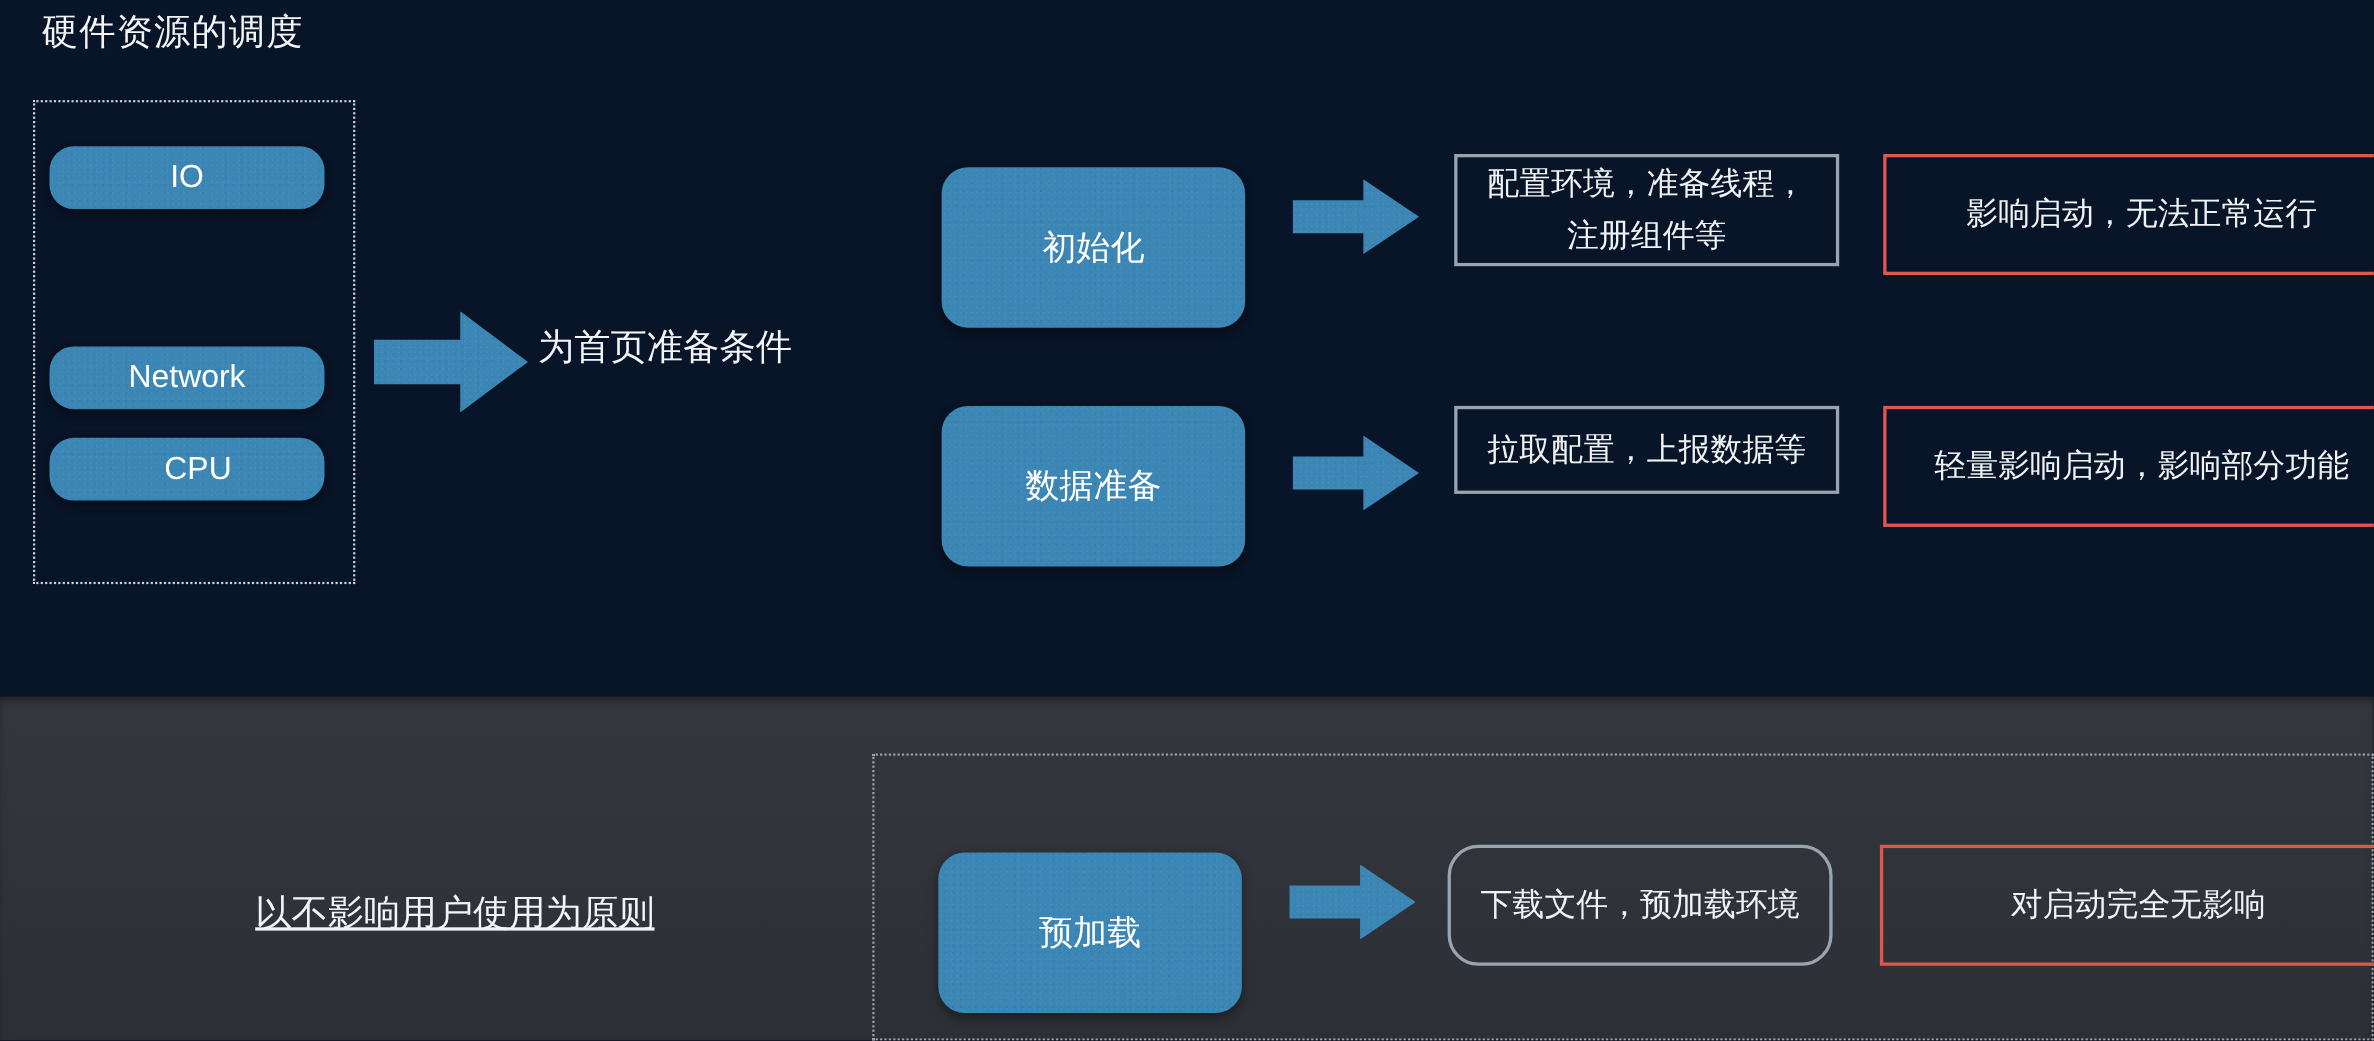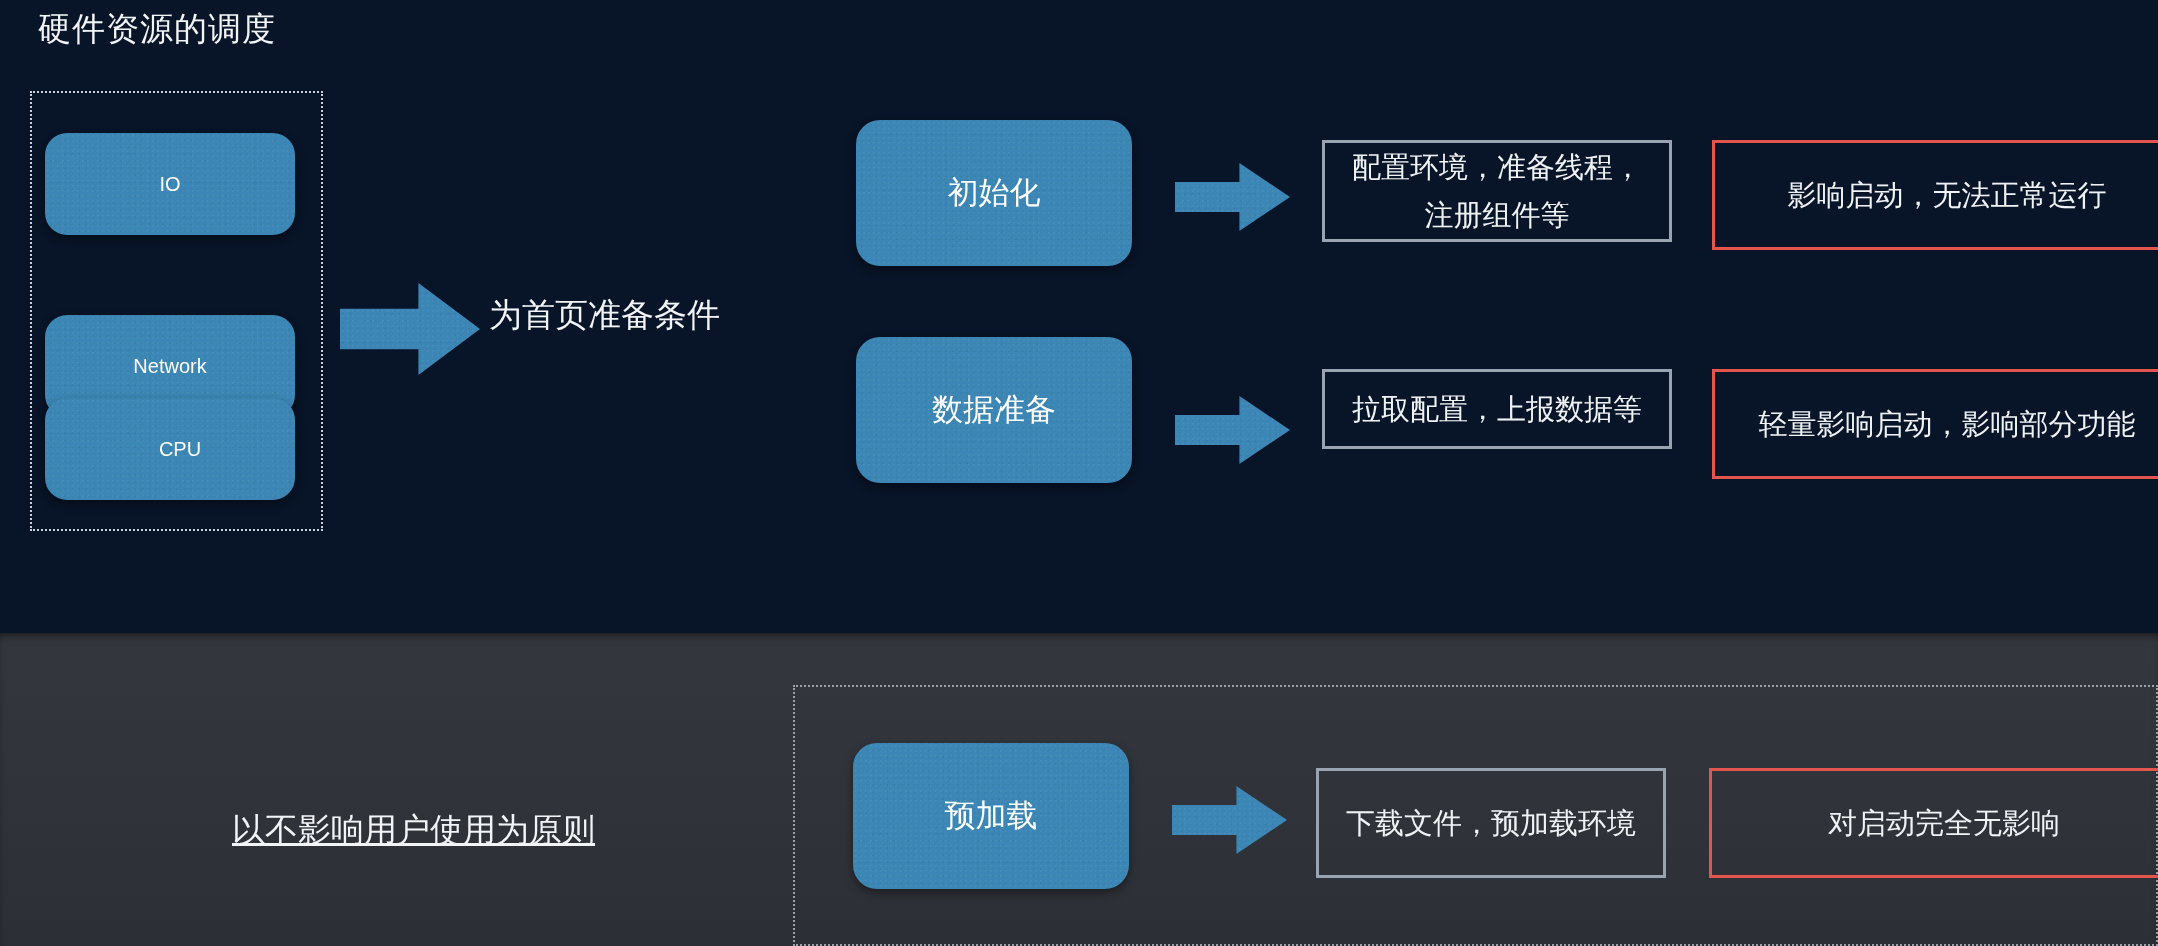--- a/index.html
+++ b/index.html
@@ -78,26 +78,26 @@
     border-radius:22px;
     background-image:
       radial-gradient(rgba(255,255,255,0.05) 1px, transparent 1px),
       radial-gradient(rgba(0,0,0,0.05) 1px, transparent 1px);
     background-size: 5px 5px, 7px 7px;
     background-position: 0 0, 3px 4px;
     pointer-events:none;
   }
   .chip-label { position: relative; z-index: 2; }
 
-  .chip-sm { width: 250px; height: 102px; font-size: 20px; }
+  .chip-sm { width: 250px; height: 57px; font-size: 29px; }
   #chip-io      { left: 45px;  top: 133px; }
   #chip-network { left: 45px;  top: 267px; margin-top: 48px; }
   #chip-cpu     { left: 45px;  top: 398px; padding-left: 20px; }
 
-  .chip-lg { width: 276px; height: 146px; border-radius: 24px; font-size: 31px; }
+  .chip-lg { width: 276px; height: 146px; border-radius: 24px; font-size: 31px; margin-top: 32px; }
   .chip-lg::after { border-radius: 24px; }
   #chip-init    { left: 856px; top: 120px; }
   #chip-data    { left: 856px; top: 337px; }
   #chip-preload { left: 853px; top: 743px; }
 
   
   .arrow {
     position: absolute;
     background: #3b86b4;
     filter: drop-shadow(0 3px 6px rgba(0,0,0,0.35));
@@ -133,21 +133,21 @@
     line-height: 48px;
     color: #f0f3f6;
     padding: 4px 14px;
   }
   .outline-box.red { border-color: #e3564e; }
 
   #desc-init    { left: 1322px; top: 140px; width: 350px; height: 102px; }
   #impact-init  { left: 1712px; top: 140px; width: 470px; height: 110px; }
   #desc-data    { left: 1322px; top: 369px; width: 350px; height: 80px; }
   #impact-data  { left: 1712px; top: 369px; width: 470px; height: 110px; }
-  #desc-preload { left: 1316px; top: 768px; width: 350px; height: 110px; }
+  #desc-preload { left: 1316px; top: 768px; width: 350px; height: 110px; border-radius: 28px; }
   #impact-preload { left: 1709px; top: 768px; width: 470px; height: 110px; }
 
   
   .caption {
     position: absolute;
     font-size: 33px;
     line-height: 42px;
     color: #f2f4f7;
     white-space: nowrap;
   }

